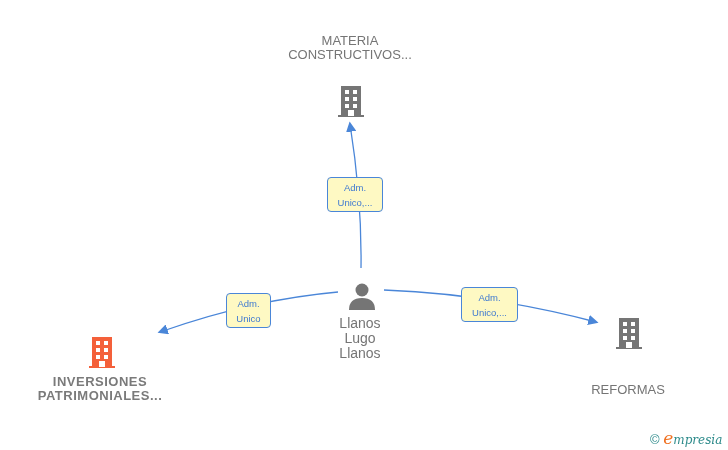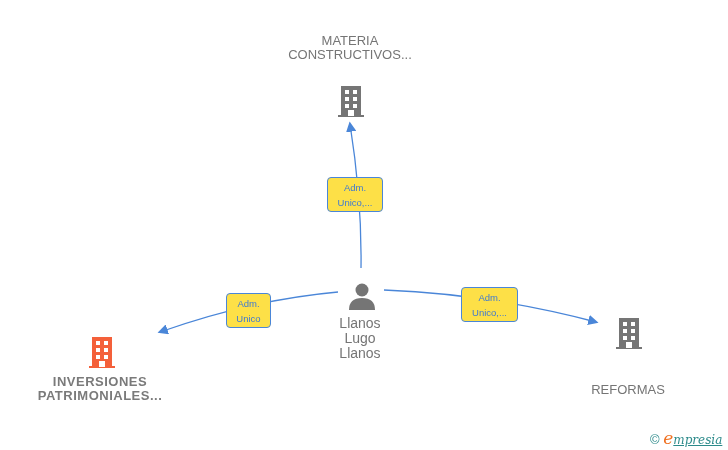--- a/index.html
+++ b/index.html
@@ -1,24 +1,24 @@
 <!DOCTYPE html>
 <html><head>
 <meta charset="utf-8">
 <style>
   html,body{margin:0;padding:0;background:#fff;}
   body{width:728px;height:450px;position:relative;overflow:hidden;font-family:"Liberation Sans",sans-serif;}
   svg.edges{position:absolute;left:0;top:0;}
   .node-label{position:absolute;text-align:center;font-size:13px;line-height:14px;color:#757575;}
   .node-label.bold{font-weight:bold;color:#7a7a7a;letter-spacing:0.5px;}
   .icon{position:absolute;}
-  .edge-label{position:absolute;background:#fde047;border:1px solid #4a86d8;border-radius:4px;color:#3f7ad1;font-size:9.5px;line-height:15px;text-align:center;padding:2px 4px;box-sizing:border-box;}
+  .edge-label{position:absolute;background:#fef9c3;border:1px solid #4a86d8;border-radius:4px;color:#3f7ad1;font-size:9.5px;line-height:15px;text-align:center;padding:2px 4px;box-sizing:border-box;}
   .brand{position:absolute;left:650px;top:428px;font-size:13px;color:#2c8a8a;}
   .brand .e{font-family:"DejaVu Serif",serif;font-style:italic;color:#f07020;font-size:17px;}
-  .brand .rest{font-family:"DejaVu Serif",serif;font-style:italic;color:#2c8a8a;font-size:12px;text-decoration:underline;}
+  .brand .rest{font-family:"DejaVu Serif",serif;font-style:italic;color:#2c8a8a;font-size:12px;}
 </style>
 </head>
 <body>
 
 <svg class="edges" width="728" height="450">
   <defs>
     <marker id="arr" markerWidth="8" markerHeight="8" refX="6" refY="4" orient="auto">
       <path d="M0,0 L8,4 L0,8 z" fill="#4a86d8"></path>
     </marker>
   </defs>

